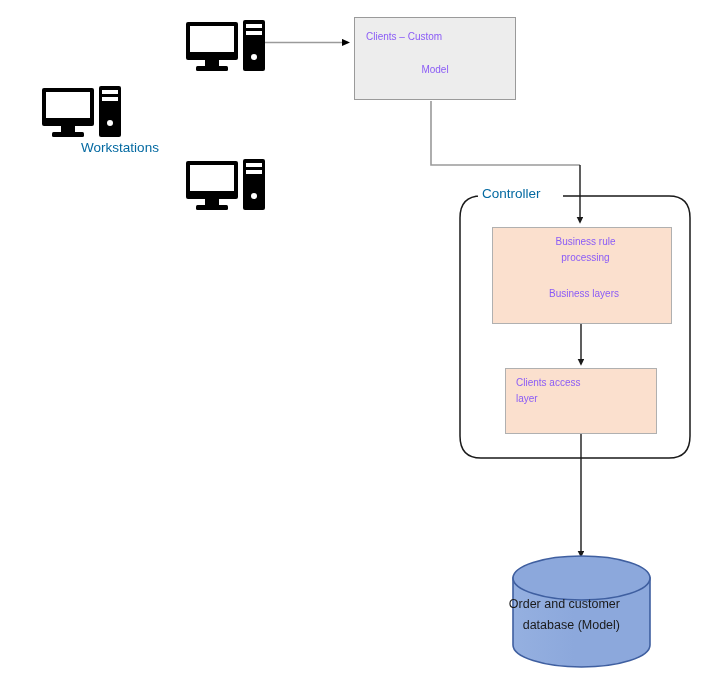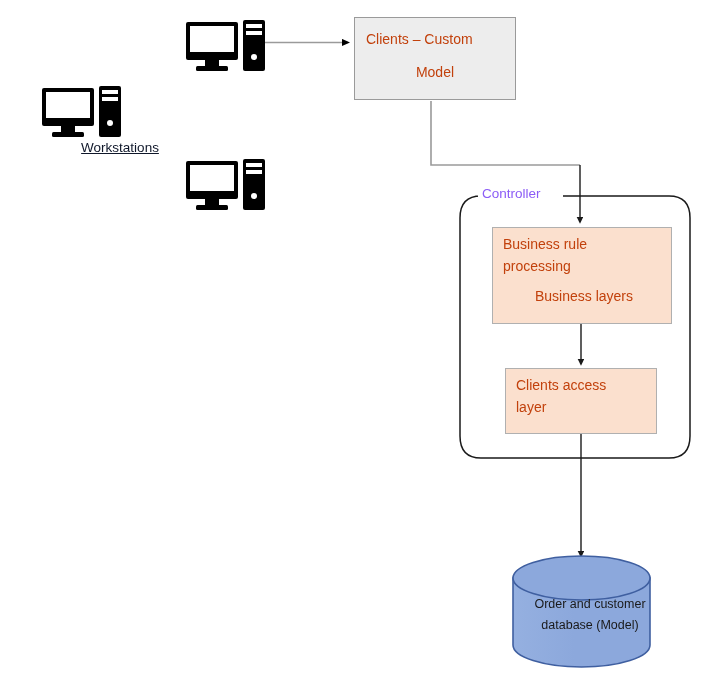--- a/index.html
+++ b/index.html
@@ -16,22 +16,22 @@
   }
   #canvas {
     position: absolute;
     left: 0;
     top: 0;
     width: 724px;
     height: 695px;
   }
   .node-text {
     position: absolute;
-    color: #c2410c;
-    font-size: 14px;
+    color: #8b5cf6;
+    font-size: 10px;
     line-height: 1.55;
     white-space: pre-line;
   }
   
   #clients-box {
     position: absolute;
     left: 354px;
     top: 17px;
     width: 162px;
     height: 83px;
@@ -52,41 +52,41 @@
     top: 62px;
     width: 138px;
     text-align: center;
   }
   
   #controller-label {
     position: absolute;
     left: 478px;
     top: 186px;
     font-size: 13.5px;
-    color: #8b5cf6;
+    color: #0369a1;
     background: #ffffff;
     padding: 0 4px;
   }
   
   #business-box {
     position: absolute;
     left: 492px;
     top: 227px;
     width: 180px;
     height: 97px;
     background: #fbe0ce;
     border: 1px solid #b0b0b0;
     box-sizing: border-box;
   }
   #business-line1 {
     position: absolute;
     left: 503px;
     top: 234px;
     width: 165px;
-    text-align: left;
+    text-align: center;
   }
   #business-line2 {
     position: absolute;
     left: 503px;
     top: 286px;
     width: 162px;
     text-align: center;
   }
   
   #dbaccess-box {
@@ -102,38 +102,37 @@
   #dbaccess-text {
     position: absolute;
     left: 516px;
     top: 375px;
     width: 136px;
     text-align: left;
   }
   
   #cylinder-text {
     position: absolute;
-    left: 530px;
+    left: 500px;
     top: 594px;
     width: 120px;
     font-size: 12.5px;
     line-height: 1.7;
     color: #1a1a1a;
-    text-align: center;
+    text-align: right;
   }
   
   #workstations-label {
     position: absolute;
     left: 40px;
     top: 140px;
     width: 160px;
     text-align: center;
     font-size: 13.5px;
-    color: #0f172a;
-    text-decoration: underline;
+    color: #0369a1;
   }
 </style>
 </head>
 <body>
 
 <svg id="canvas" viewBox="0 0 724 695">
   <defs>
     <marker id="arrow-black" markerWidth="10" markerHeight="10" refX="5.2" refY="3.4" orient="auto" markerUnits="userSpaceOnUse">
       <path d="M0,0 L7,3.4 L0,6.8 z" fill="#1a1a1a"></path>
     </marker>

